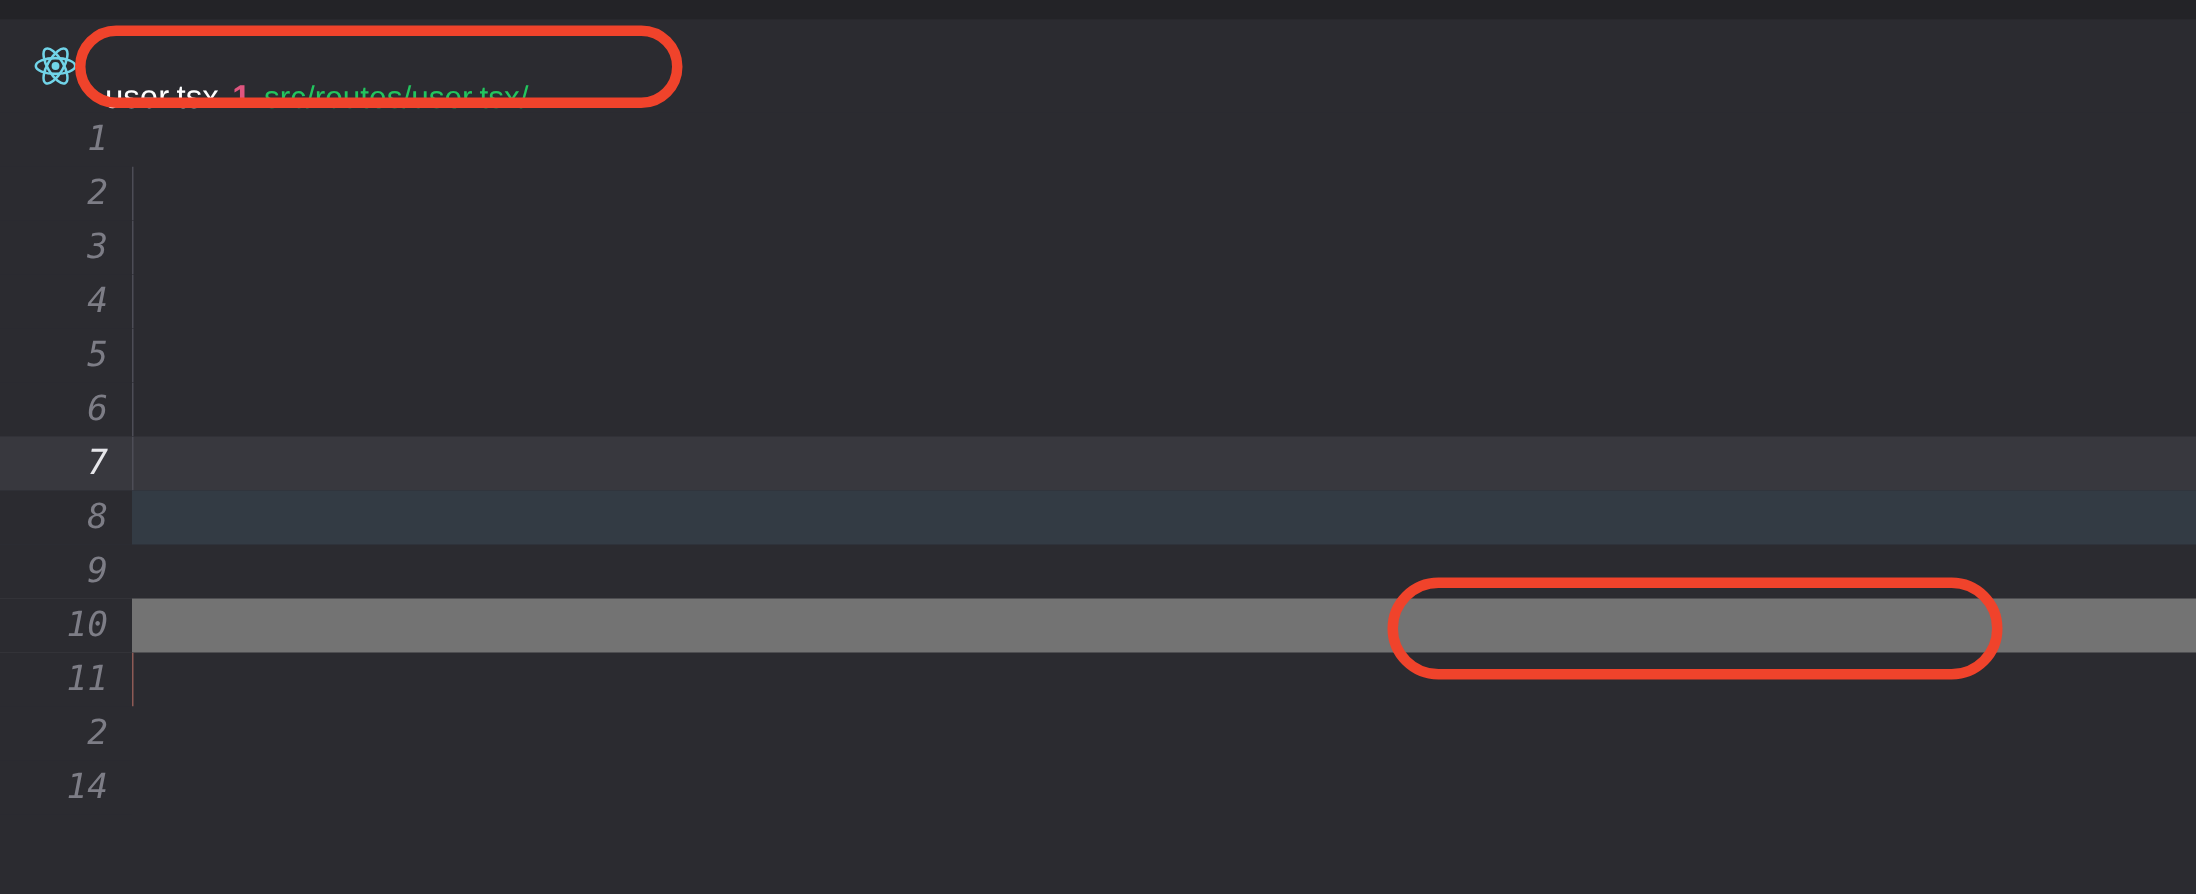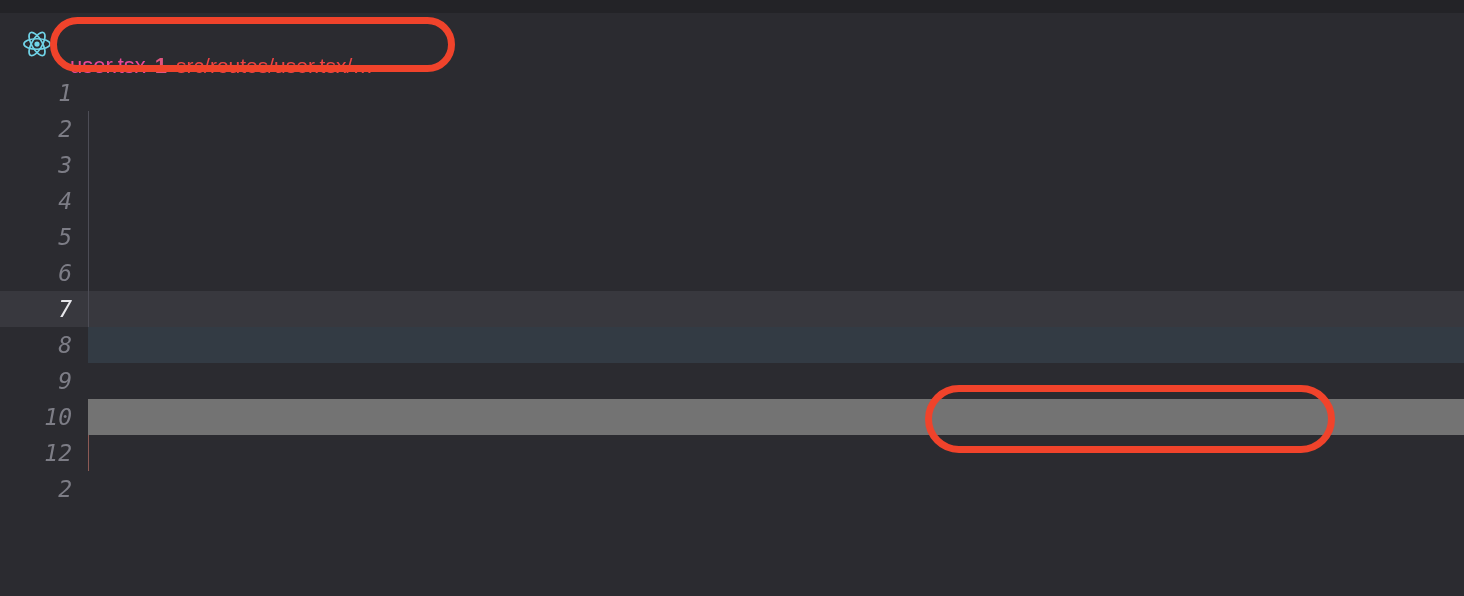--- a/index.html
+++ b/index.html
@@ -20,23 +20,23 @@
     position:absolute; left:0; top:13px; width:1464px; height:62px;
     background:#2b2b30;
     display:flex; align-items:center; padding-left:22px;
   }
   .react-icon { width:30px; height:30px; flex:0 0 auto; margin-right:18px; }
   .crumb {
     display:flex; align-items:baseline; gap:9px;
     font-family:"Liberation Sans", sans-serif;
     font-size:22px; line-height:1;
   }
-  .crumb .fname { color:#ec4899; }
+  .crumb .fname { color:#ffffff; }
   .crumb .fnum  { color:#e0557f; font-weight:bold; }
-  .crumb .fpath { color:#ef4444; font-size:21px;margin-top:43px; }
+  .crumb .fpath { color:#22c55e; font-size:21px;margin-top:43px; }
 
   
   .editor { position:absolute; left:0; top:75px; width:1464px; height:521px; }
 
   .row {
     position:relative; height:36px; width:1464px;
     display:flex; align-items:center;
   }
   .row.active   { background:#38383e; }
   .row.info     { background:#333b44; }
@@ -177,33 +177,37 @@
       <div class="code"></div>
     </div>
 
     <div class="row error">
       <div class="gutter">10</div>
       <div class="code">
         
       </div>
     </div>
 
-
-    <div class="row">
-      <div class="gutter">12</div>
+    <div class="row">
+      <div class="gutter">11</div>
       <div class="code">
         <span class="ind err"></span>
         
       </div>
     </div>
+
 
     <div class="row">
       <div class="gutter">2</div>
       <div class="code"></div>
     </div>
 
+    <div class="row">
+      <div class="gutter">14</div>
+      <div class="code"></div>
+    </div>
 
   </div>
 
   <div class="ell" style="left:50px; top:17px; width:405px; height:55px;"></div>
   <div class="ell" style="left:925px; top:385px; width:410px; height:68px;"></div>
 
 </div>
 
 </body></html>

